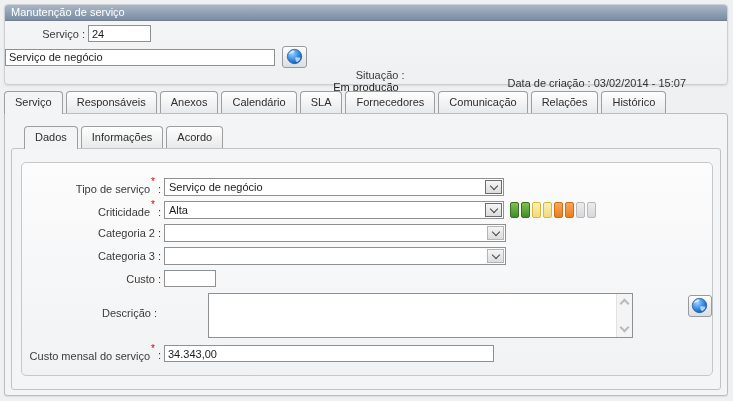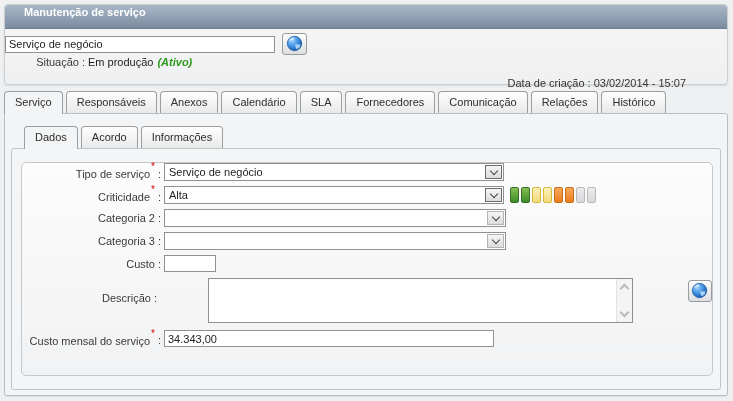--- a/index.html
+++ b/index.html
@@ -13,42 +13,42 @@
   .sep { margin:0 3px 0 3px; }
 
   
   #header-box {
     position:absolute; left:4px; top:4px; width:724px; height:81px;
     background:linear-gradient(#f6f6f7,#eff0f1);
     border:1px solid #cdced0; border-radius:4px;
     box-shadow:0 1px 2px rgba(0,0,0,.10);
   }
   #title-bar {
-    height:24px; line-height:15px; padding-left:19px;
+    height:16px; line-height:15px; padding-left:6px;
     background:linear-gradient(#a9b7c7,#7b8ca1);
-    color:#fff; font-weight:bold;
+    color:#fff; font-weight:normal;
     border-radius:3px 3px 0 0; border-bottom:1px solid #6e7f94;
   }
   .hrow { display:flex; align-items:center; margin-top:4px; }
   .hlabel { width:83px; text-align:right; white-space:nowrap; color:#3a3a3a; }
   .tbox {
     height:17px; border:1px solid #8f9092; background:#fff;
     font-family:"Liberation Sans", sans-serif; font-size:11px;
     padding:0 3px; color:#1c1c1c;
   }
   #servico-input { width:63px; }
   #nome-input { width:270px; }
   .icon-btn {
     width:25px; height:22px; margin-left:7px;
     border:1px solid #989a9c; border-radius:3px;
     background:linear-gradient(#fdfdfd,#dcdee0);
     display:flex; align-items:center; justify-content:center;
     cursor:pointer;
   }
-  #situacao-row { margin-top:1px; }
+  #situacao-row { margin-top:1px;flex-direction:column; }
   .status-plain { color:#1d1d1d; }
   .status-active { color:#2f9a1d; font-weight:bold; font-style:italic; margin-left:4px; }
   #criacao { position:absolute; right:41px; top:72px; color:#333; }
 
   
   .tabs { position:absolute; display:flex; gap:3px; z-index:3; }
   #tabs-main { left:4px; top:91px; }
   .tab {
     height:22px; line-height:21px; padding:0 10px;
     border:1px solid #9d9ea0; border-bottom:none;
@@ -67,20 +67,21 @@
   }
   #tabs-inner { left:8px; top:12px; position:absolute; display:flex; gap:3px; z-index:3;padding-left:11px; }
   #panel-inner {
     position:absolute; left:6px; top:34px; width:710px; height:242px;
     background:#f4f5f6; border:1px solid #c2c3c5; border-radius:3px;
   }
   #group-box {
     position:absolute; left:9px; top:13px; width:692px; height:214px;
     border:1px solid #c6c7c9; border-radius:5px;
     background:linear-gradient(#fcfcfd,#f1f2f3);
+    padding-top:15px;
   }
 
   
   .frow { display:flex; align-items:center; margin-bottom:5px; padding-left:0; }
   .flabel { width:142px; text-align:right; white-space:nowrap; color:#3a3a3a; }
   .sel {
     height:18px; background:#fff; border:1px solid #8f9092;
     display:flex; align-items:center; cursor:pointer;
   }
   .sel .txt { flex:1; padding:0 4px; color:#1c1c1c; white-space:nowrap; overflow:hidden; }
@@ -138,20 +139,24 @@
   .chev-down { transform:rotate(45deg); margin-bottom:2px; }
   #desc-globe { margin-top:2px; }
   #custo-mensal-row { margin-top:7px; }
 </style>
 </head>
 <body>
 
 <div id="header-box">
   <div id="title-bar">Manutenção de serviço</div>
 
+  <div class="hrow">
+    <span class="hlabel"><span>Serviço</span><span class="sep">:</span></span>
+    <input id="servico-input" class="tbox" value="24" style="">
+  </div>
 
   <div class="hrow">
     <input id="nome-input" class="tbox" value="Serviço de negócio" style="">
     <div class="icon-btn">
       <span>
         <svg width="17" height="17" viewBox="0 0 16 16">
           <defs>
               <radialGradient id="gg" cx="35%" cy="30%" r="75%">
             <stop offset="0" stop-color="#9fd0ff"></stop>
                 <stop offset="0.55" stop-color="#3f8fe0"></stop>
@@ -184,22 +189,22 @@
   <div class="tab">Fornecedores</div>
   <div class="tab">Comunicação</div>
   <div class="tab">Relações</div>
   <div class="tab">Histórico</div>
 </div>
 
 <div id="panel-main">
 
   <div class="tabs" id="tabs-inner">
     <div class="tab active">Dados</div>
+    <div class="tab">Informações</div>
     <div class="tab">Acordo</div>
-    <div class="tab">Informações</div>
   </div>
 
   <div id="panel-inner">
     <div id="group-box">
 
       <div class="frow">
         <span class="flabel"><span>Tipo de serviço</span><sup class="req">*</sup><span class="sep">:</span></span>
         <div class="sel w340 dark-btn">
           <span class="txt">Serviço de negócio</span>
           <span class="btn">

